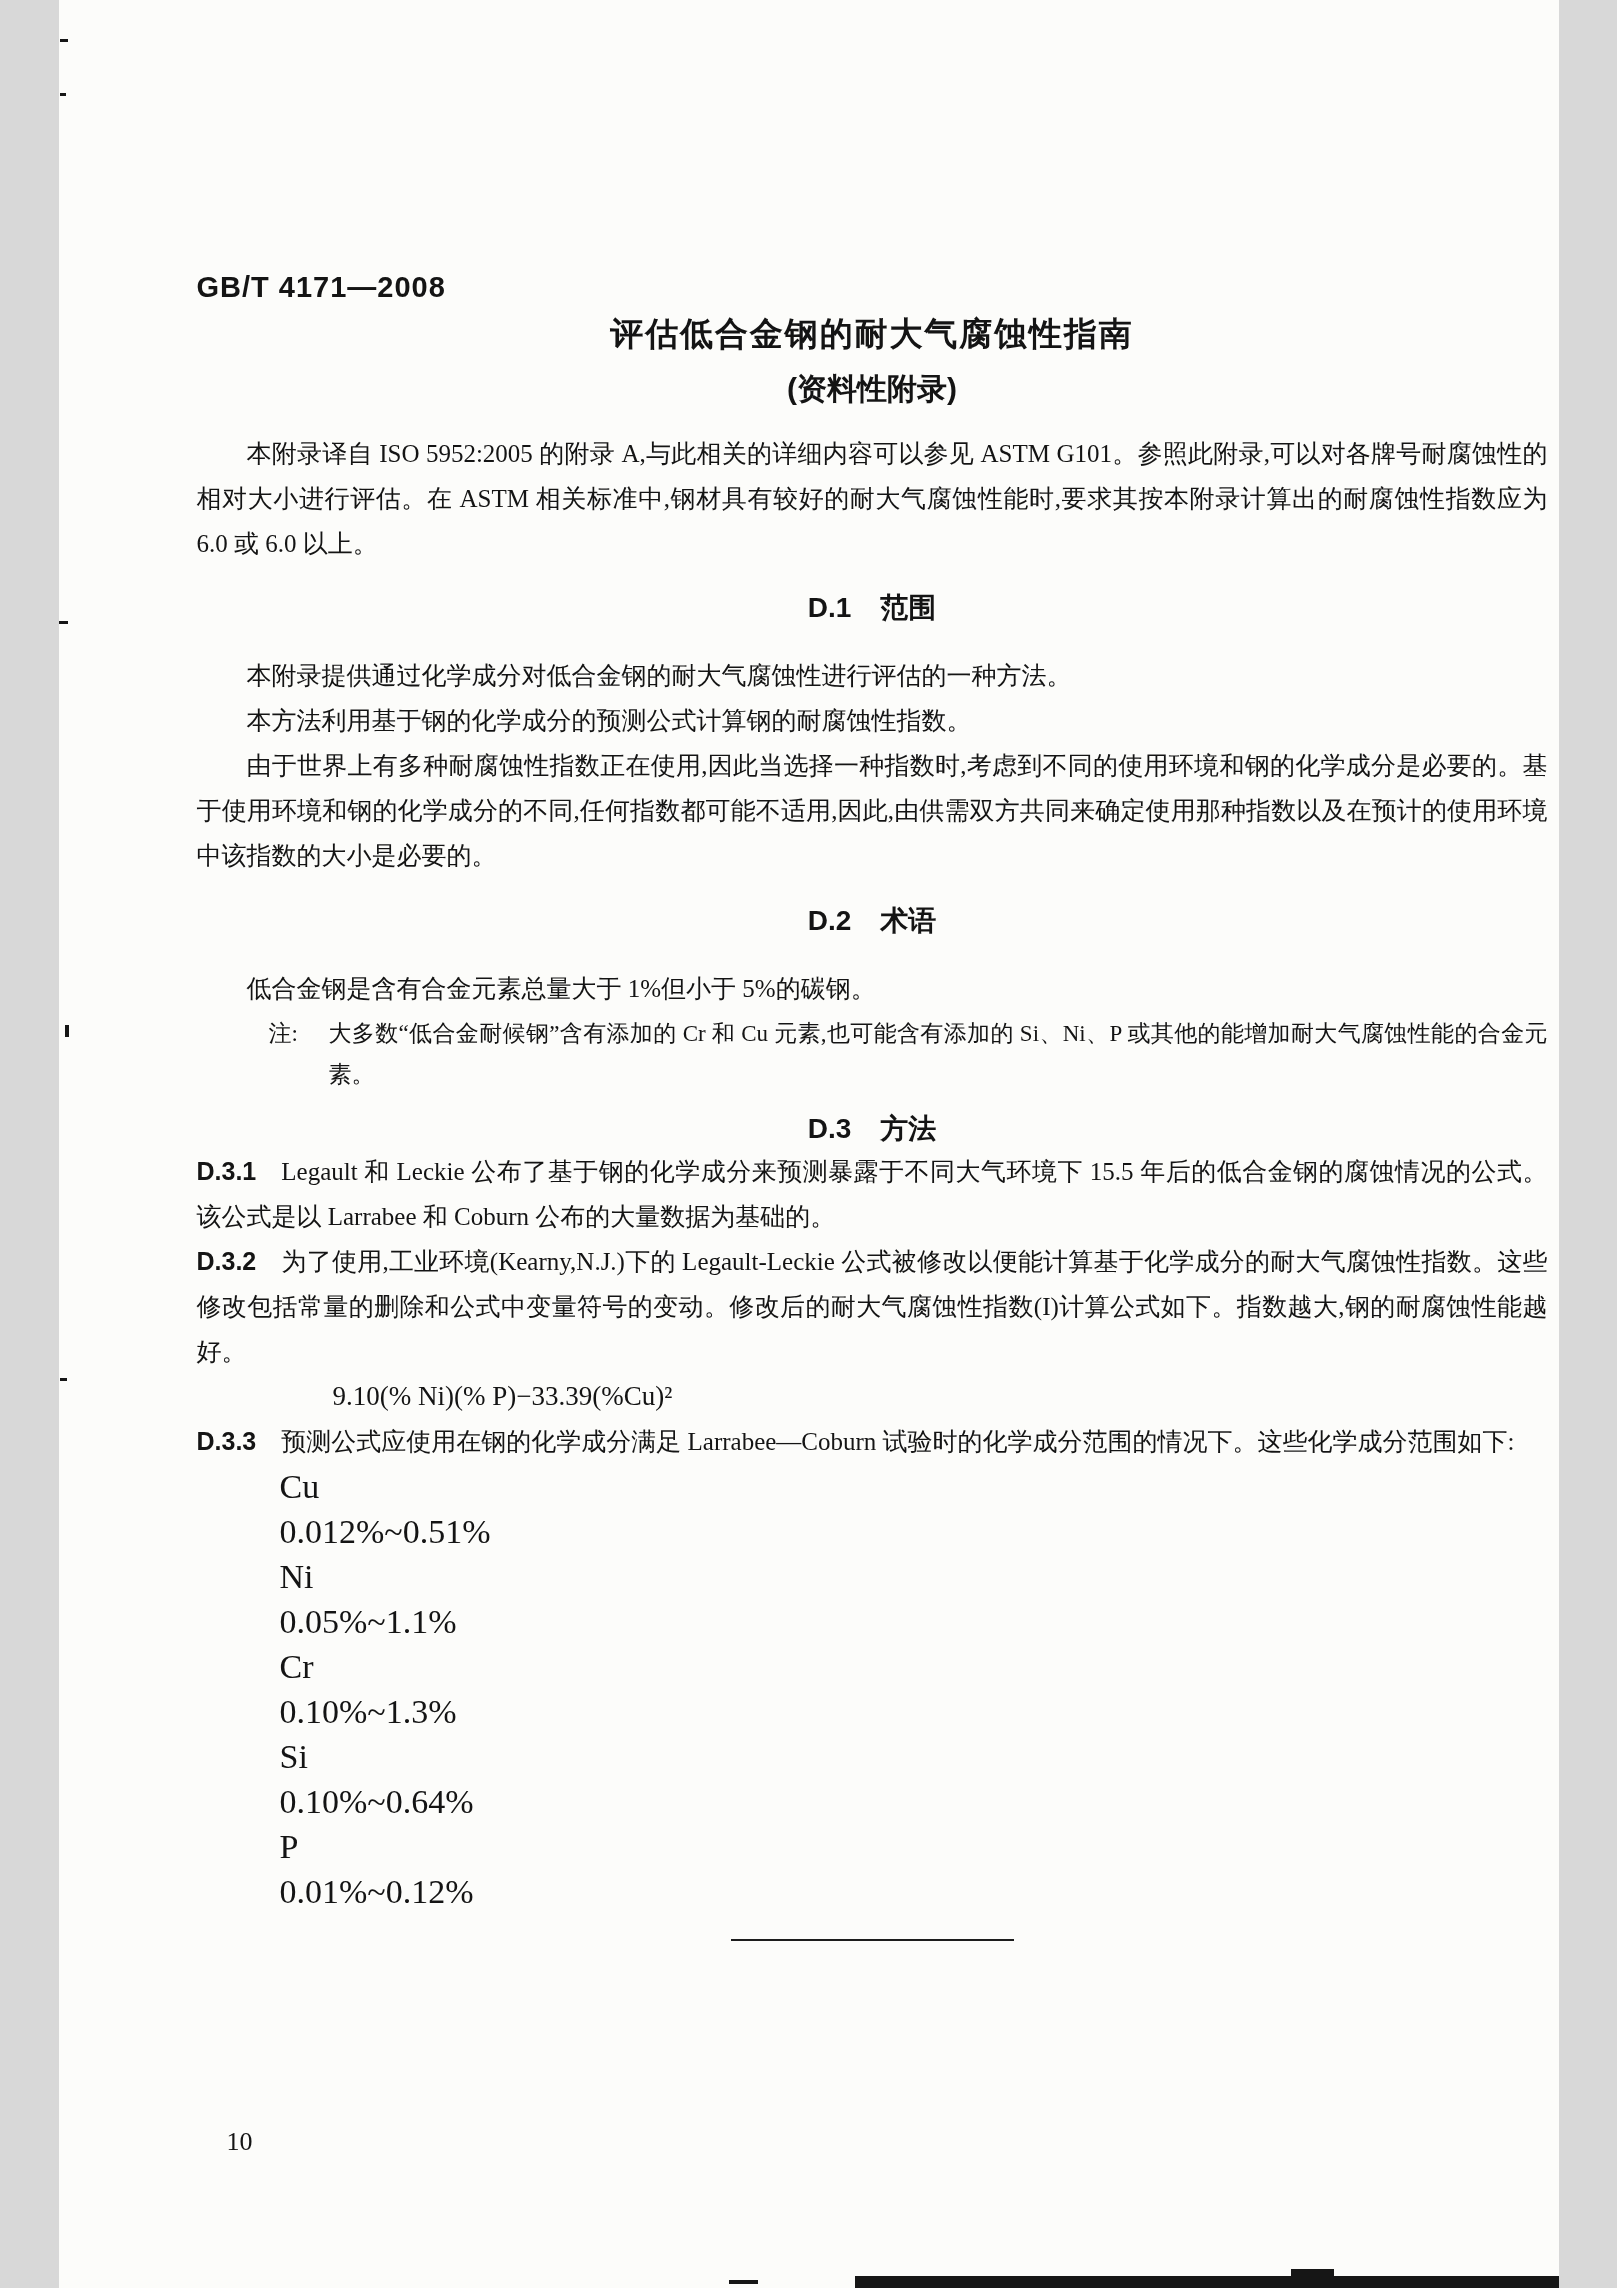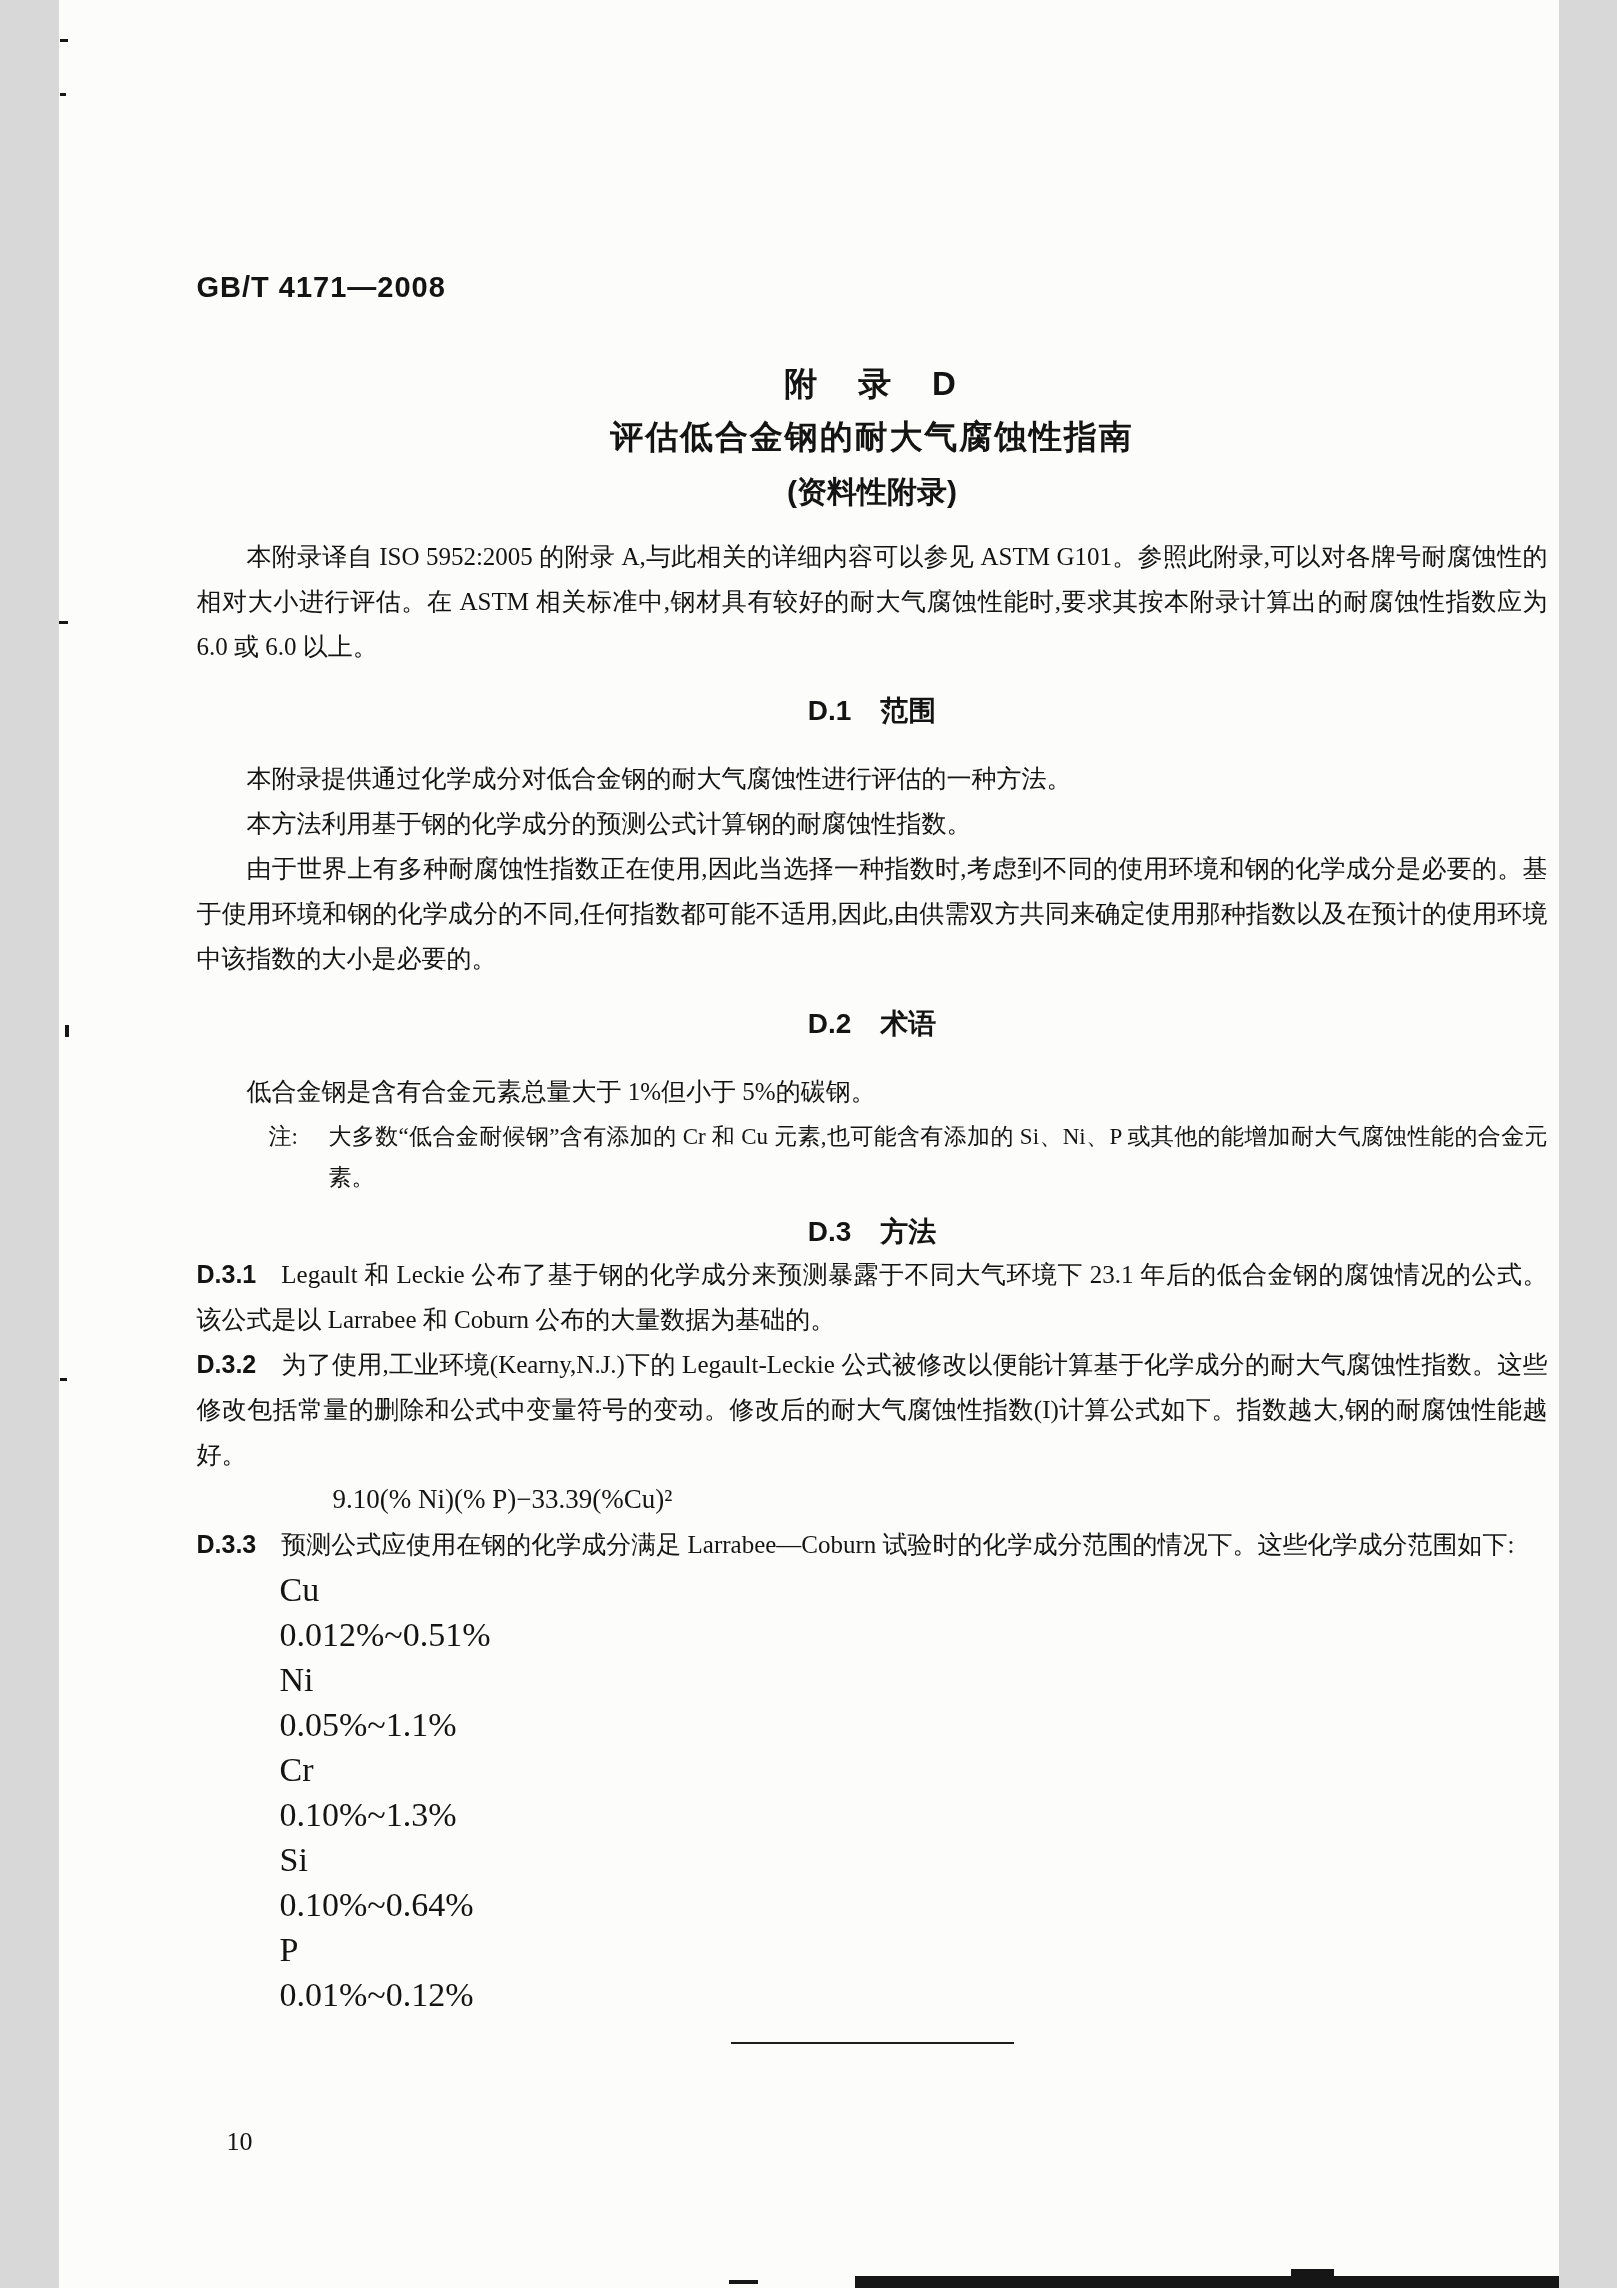--- a/index.html
+++ b/index.html
@@ -77,21 +77,20 @@
 </style>
 </head>
 <body>
 
 <div class="page">
 
   <div class="content">
 
     <div class="doc-header">GB/T 4171—2008</div>
 
-    <div class="title-line title-main">附　录　D</div>
     <div class="title-line title-heading">评估低合金钢的耐大气腐蚀性指南</div>
     <div class="title-line title-sub">(资料性附录)</div>
 
     <p class="indent intro">本附录译自 ISO 5952:2005 的附录 A,与此相关的详细内容可以参见 ASTM G101。参照此附录,可以对各牌号耐腐蚀性的相对大小进行评估。在 ASTM 相关标准中,钢材具有较好的耐大气腐蚀性能时,要求其按本附录计算出的耐腐蚀性指数应为 6.0 或 6.0 以上。</p>
 
     <div class="sec-heading h-d1">
       <span class="sec-num">D.1</span><span class="sec-title">范围</span>
     </div>
     <p class="indent after-heading">本附录提供通过化学成分对低合金钢的耐大气腐蚀性进行评估的一种方法。</p>
     <p class="indent">本方法利用基于钢的化学成分的预测公式计算钢的耐腐蚀性指数。</p>
@@ -103,21 +102,21 @@
     <p class="indent after-heading">低合金钢是含有合金元素总量大于 1%但小于 5%的碳钢。</p>
     <div class="note">
       <span class="note-label">注:</span><span>大多数“低合金耐候钢”含有添加的 Cr 和 Cu 元素,也可能含有添加的 Si、Ni、P 或其他的能增加耐大气腐蚀性能的合金元素。</span>
     </div>
 
     <div class="sec-heading h-d3">
       <span class="sec-num">D.3</span><span class="sec-title">方法</span>
     </div>
 
     <p class="num-para after-heading">
-      <span class="para-num">D.3.1</span><span>Legault 和 Leckie 公布了基于钢的化学成分来预测暴露于不同大气环境下 23.1 年后的低合金钢的腐蚀情况的公式。该公式是以 Larrabee 和 Coburn 公布的大量数据为基础的。</span>
+      <span class="para-num">D.3.1</span><span>Legault 和 Leckie 公布了基于钢的化学成分来预测暴露于不同大气环境下 15.5 年后的低合金钢的腐蚀情况的公式。该公式是以 Larrabee 和 Coburn 公布的大量数据为基础的。</span>
     </p>
 
     <p class="num-para">
       <span class="para-num">D.3.2</span><span>为了使用,工业环境(Kearny,N.J.)下的 Legault-Leckie 公式被修改以便能计算基于化学成分的耐大气腐蚀性指数。这些修改包括常量的删除和公式中变量符号的变动。修改后的耐大气腐蚀性指数(I)计算公式如下。指数越大,钢的耐腐蚀性能越好。</span>
     </p>
 
     <p class="formula-line formula-2">9.10(% Ni)(% P)−33.39(%Cu)²</p>
 
     <p class="num-para">
       <span class="para-num">D.3.3</span><span>预测公式应使用在钢的化学成分满足 Larrabee—Coburn 试验时的化学成分范围的情况下。这些化学成分范围如下:</span>

